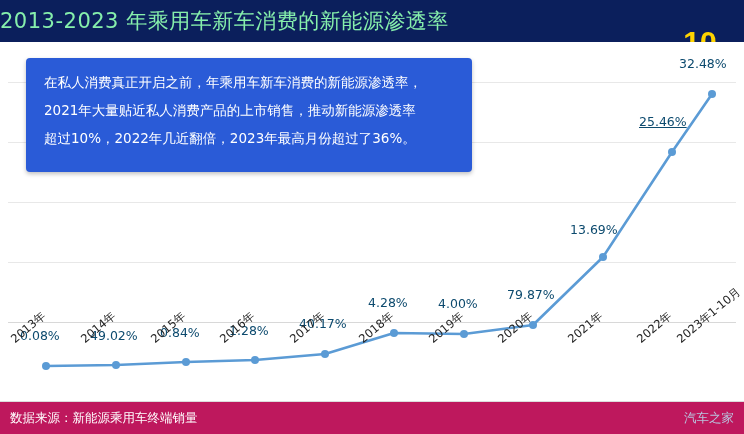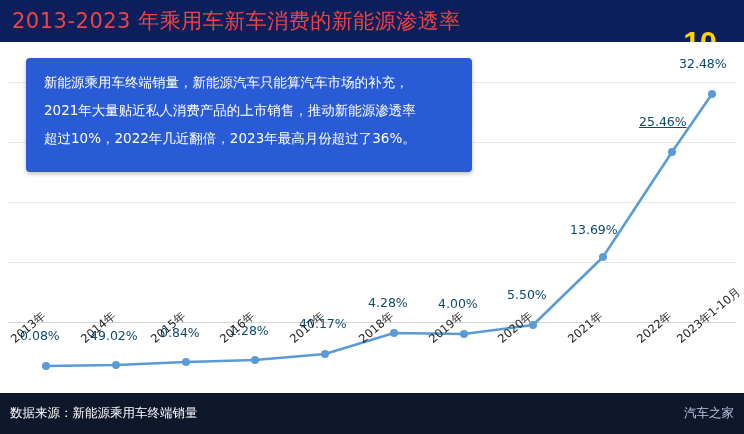--- a/index.html
+++ b/index.html
@@ -10,22 +10,22 @@
   }
   #page{position:relative;width:744px;height:434px;background:#fff;box-sizing:border-box;}
 
   
   .header{
     position:absolute;left:0;top:0;width:744px;height:42px;
     background:#0b1f5c;
     display:flex;align-items:center;
   }
   .header-title{
-    color:#ef4444;font-size:21px;letter-spacing:0.5px;
-    padding-left:12px;white-space:nowrap;
+    color:#86efac;font-size:21px;letter-spacing:0.5px;
+    white-space:nowrap;
     font-family:"DejaVu Sans","Liberation Sans",sans-serif;
   }
   .header-badge{
     position:absolute;right:6px;top:1px;width:76px;height:56px;
     display:flex;align-items:flex-end;justify-content:center;
   }
   .badge-ten{
     color:#ffd400;font-size:30px;font-weight:bold;line-height:30px;
     font-family:"Liberation Sans",sans-serif;
   }
@@ -67,22 +67,22 @@
   }
   
   .xtick{
     position:absolute;font-size:11.5px;color:#222;white-space:nowrap;
     transform-origin:left top;transform:rotate(-40deg);
     font-family:"DejaVu Sans","Liberation Sans",sans-serif;
   }
 
   
   .footer{
-    position:absolute;left:0;bottom:0;width:744px;height:41px;
-    background:#0f172a;display:flex;align-items:center;
+    position:absolute;left:0;bottom:0;width:744px;height:32px;
+    background:#be185d;display:flex;align-items:center;
   }
   .footer-text{
     color:#ffffff;font-size:12.5px;padding-left:10px;white-space:nowrap;
     font-family:"DejaVu Sans","Liberation Sans",sans-serif;
   }
   .footer-brand{
     position:absolute;right:10px;color:#b9c3de;font-size:12.5px;
     font-family:"DejaVu Sans","Liberation Sans",sans-serif;
   }
   .divider{
@@ -127,39 +127,39 @@
       </g>
     </svg>
 
     <span class="dlabel" style="left:20px;top:286px;text-align:center;">0.08%</span>
     <span class="dlabel" style="left:90px;top:286px;">49.02%</span>
     <span class="dlabel" style="left:160px;top:283px;">0.84%</span>
     <span class="dlabel" style="left:229px;top:281px;">1.28%</span>
     <span class="dlabel" style="left:299px;top:274px;">40.17%</span>
     <span class="dlabel" style="left:368px;top:253px;">4.28%</span>
     <span class="dlabel" style="left:438px;top:254px;">4.00%</span>
-    <span class="dlabel" style="left:507px;top:245px;">5.50%</span>
+    <span class="dlabel" style="left:507px;top:245px;">79.87%</span>
     <span class="dlabel" style="left:570px;top:180px;">13.69%</span>
     <span class="dlabel" style="left:639px;top:72px;text-decoration:underline;">25.46%</span>
     <span class="dlabel" style="left:679px;top:14px;">32.48%</span>
 
     <span class="xtick" style="left:8px;top:293px;">2013年</span>
     <span class="xtick" style="left:78px;top:293px;">2014年</span>
     <span class="xtick" style="left:148px;top:293px;">2015年</span>
     <span class="xtick" style="left:217px;top:293px;">2016年</span>
     <span class="xtick" style="left:287px;top:293px;">2017年</span>
     <span class="xtick" style="left:356px;top:293px;">2018年</span>
     <span class="xtick" style="left:426px;top:293px;">2019年</span>
     <span class="xtick" style="left:495px;top:293px;">2020年</span>
     <span class="xtick" style="left:565px;top:293px;">2021年</span>
     <span class="xtick" style="left:634px;top:293px;">2022年</span>
     <span class="xtick" style="left:674px;top:293px;">2023年1-10月</span>
 
     <div class="callout">
-      <p>新能源乘用车终端销量，新能源汽车只能算汽车市场的补充，</p>
+      <p>在私人消费真正开启之前，年乘用车新车消费的新能源渗透率，</p>
       <p>2021年大量贴近私人消费产品的上市销售，推动新能源渗透率</p>
       <p>超过10%，2022年几近翻倍，2023年最高月份超过了36%。</p>
     </div>
   </div>
 
   <div class="divider"></div>
 
   <div class="footer">
     <span class="footer-text">数据来源：新能源乘用车终端销量</span>
     <span class="footer-brand">汽车之家</span>

